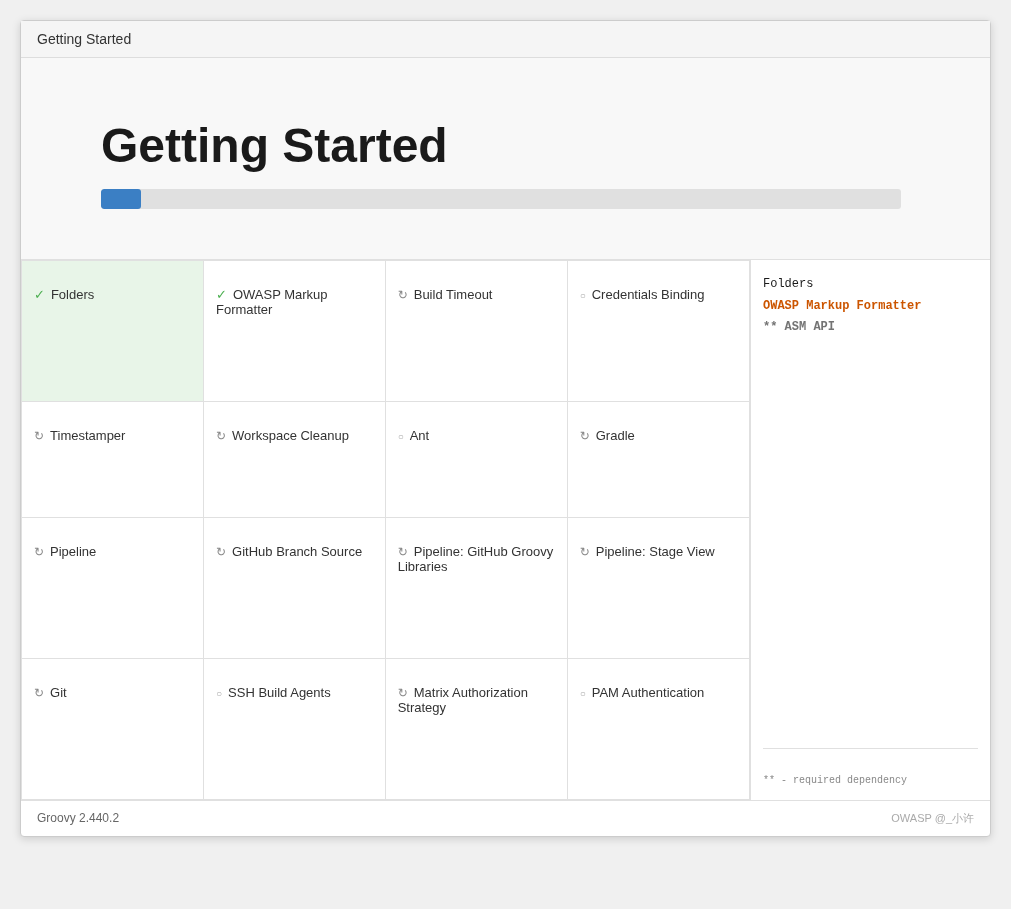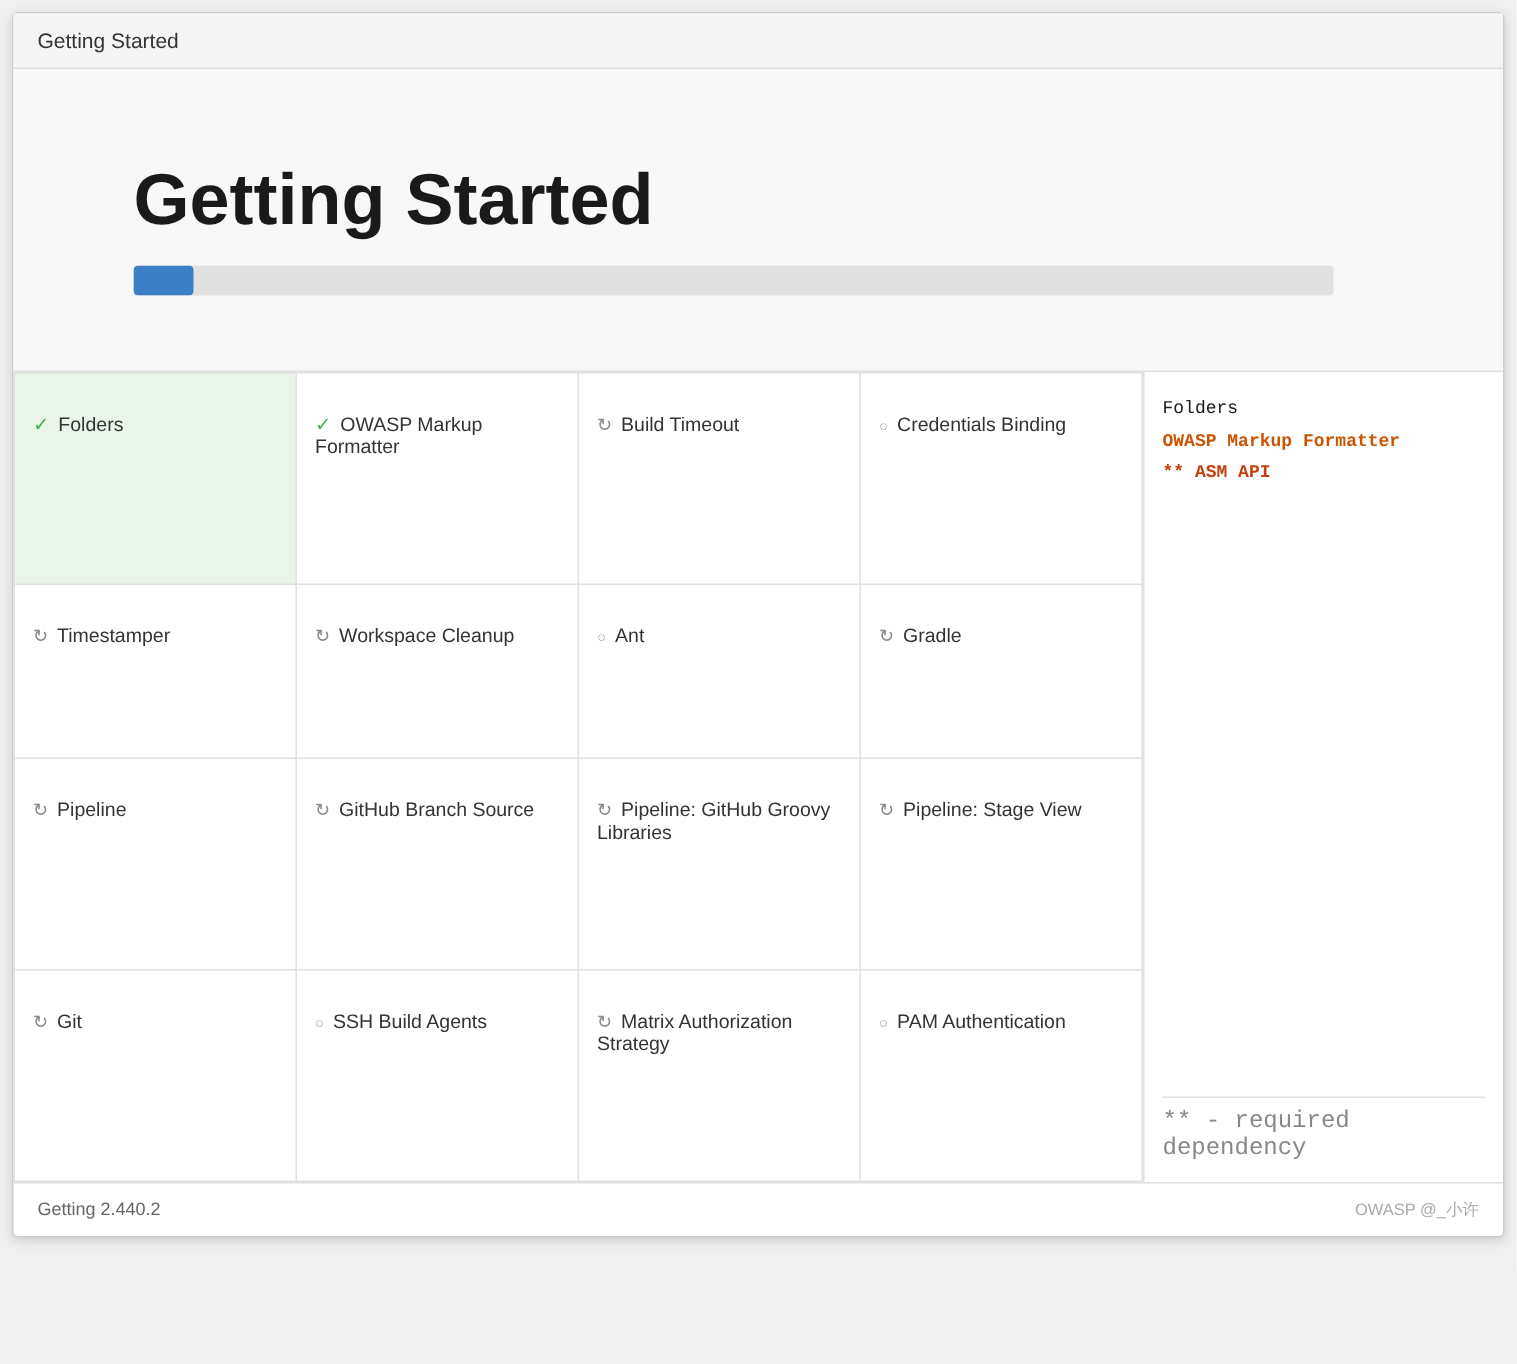--- a/index.html
+++ b/index.html
@@ -7,21 +7,21 @@
       font-family: 'Segoe UI', Arial, sans-serif;
       background: #f0f0f0;
       width: 1011px;
       min-height: 909px;
     }
 
     .window {
       background: #fff;
       border: 1px solid #ccc;
       border-radius: 4px;
-      margin: 8px;
+      margin: 20px;
       box-shadow: 0 2px 8px rgba(0,0,0,0.15);
     }
 
     .window-title-bar {
       background: #f5f5f5;
       border-bottom: 1px solid #ddd;
       padding: 10px 16px;
       font-size: 14px;
       font-weight: 500;
       color: #333;
@@ -121,29 +121,29 @@
     .sidebar-folders {
       color: #1a1a1a;
     }
 
     .sidebar-owasp {
       color: #cc5500;
       font-weight: bold;
     }
 
     .sidebar-asm {
-      color: #c2410c;
+      color: #737373;
       font-weight: bold;
     }
 
     .sidebar-bottom {
       color: #888;
-      font-size: 16px;
+      font-size: 10px;
       border-top: 1px solid #e0e0e0;
-      padding-top: 6px;
+      padding-top: 26px;
     }
 
     .footer {
       padding: 10px 16px;
       font-size: 12px;
       color: #666;
       border-top: 1px solid #e0e0e0;
       display: flex;
       justify-content: space-between;
     }
@@ -204,16 +204,16 @@
           <div class="sidebar-folders">Folders</div>
           <div class="sidebar-owasp">OWASP Markup Formatter</div>
           <div class="sidebar-asm">** ASM API</div>
         </div>
         <div class="sidebar-bottom">** - required dependency</div>
       </div>
     </div>
 
   </div>
   <div class="footer">
-    <span>Getting 2.440.2</span>
+    <span>Groovy 2.440.2</span>
     <span class="watermark">OWASP @_小许</span>
   </div>
 </div>
 
 </body></html>

